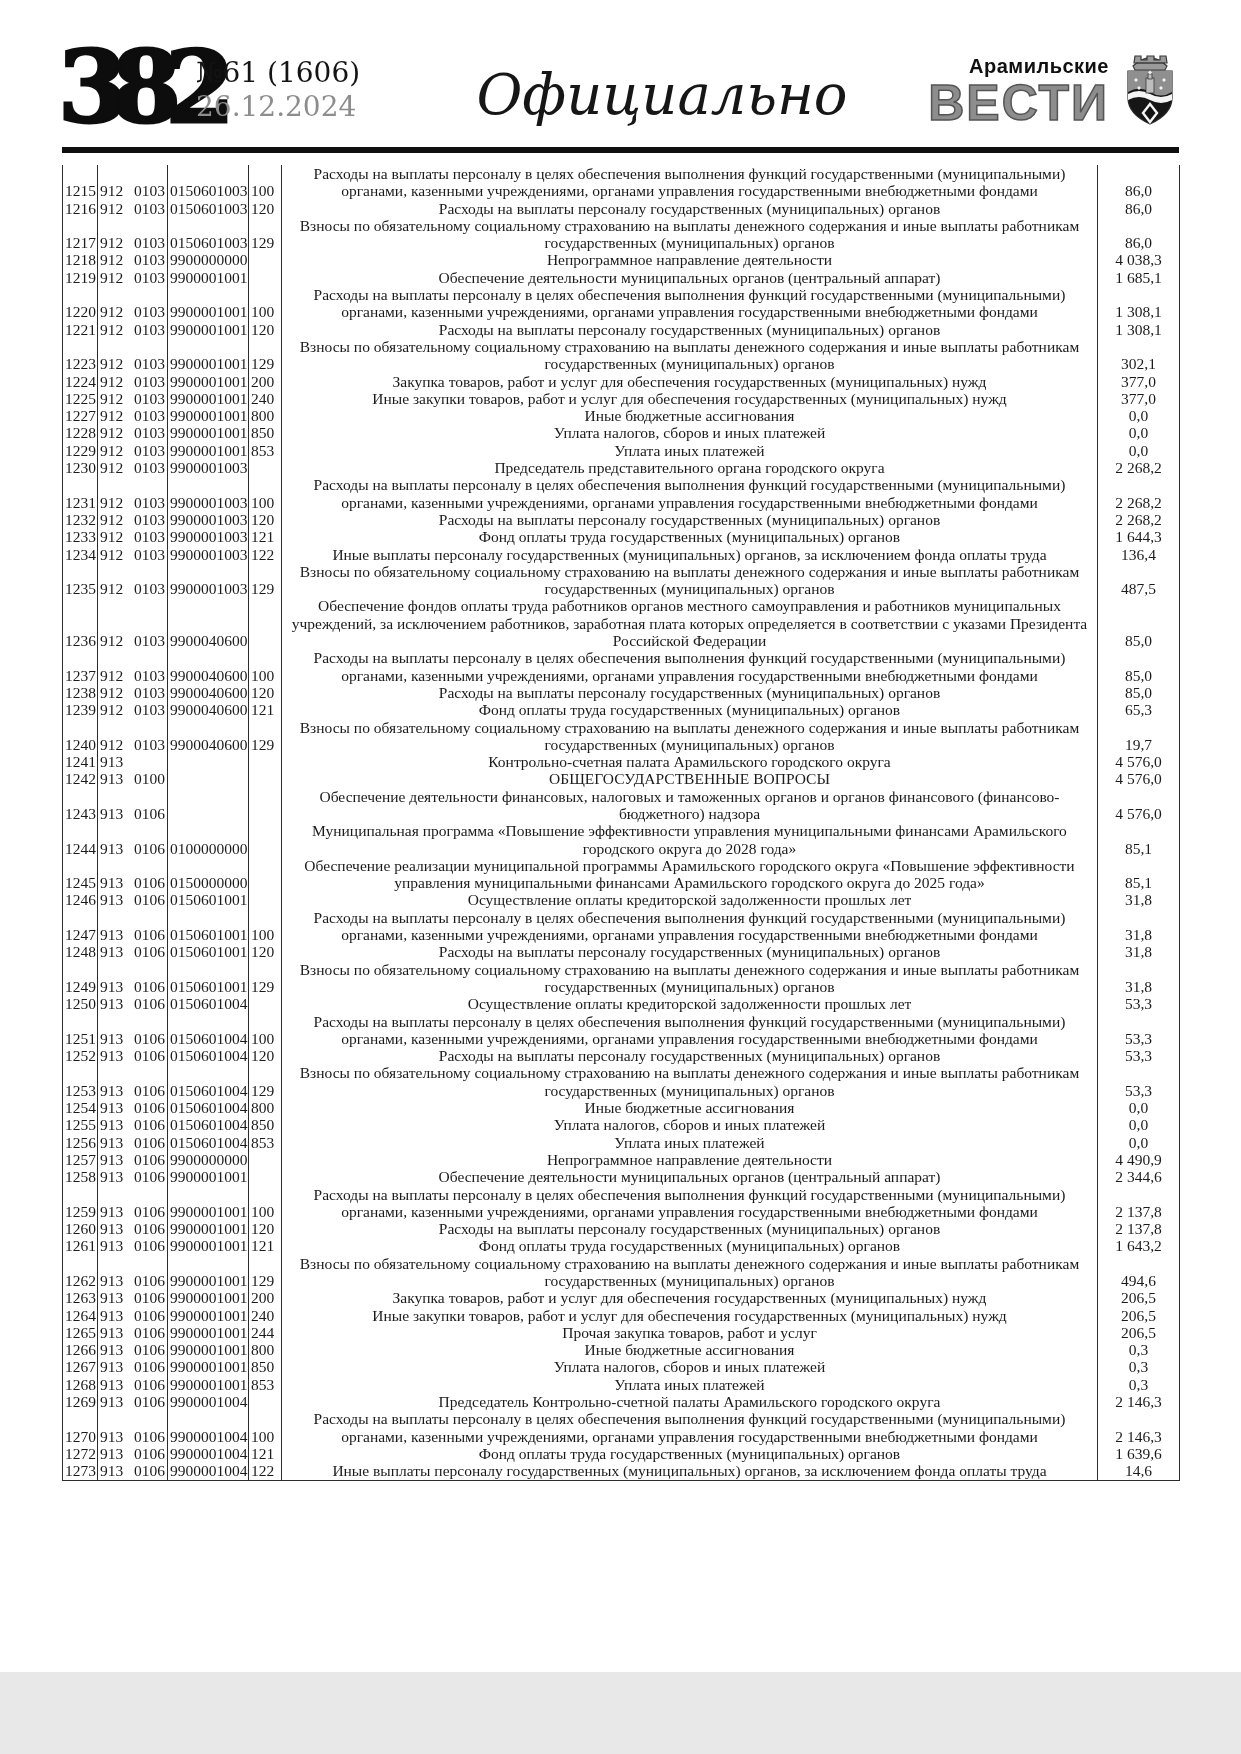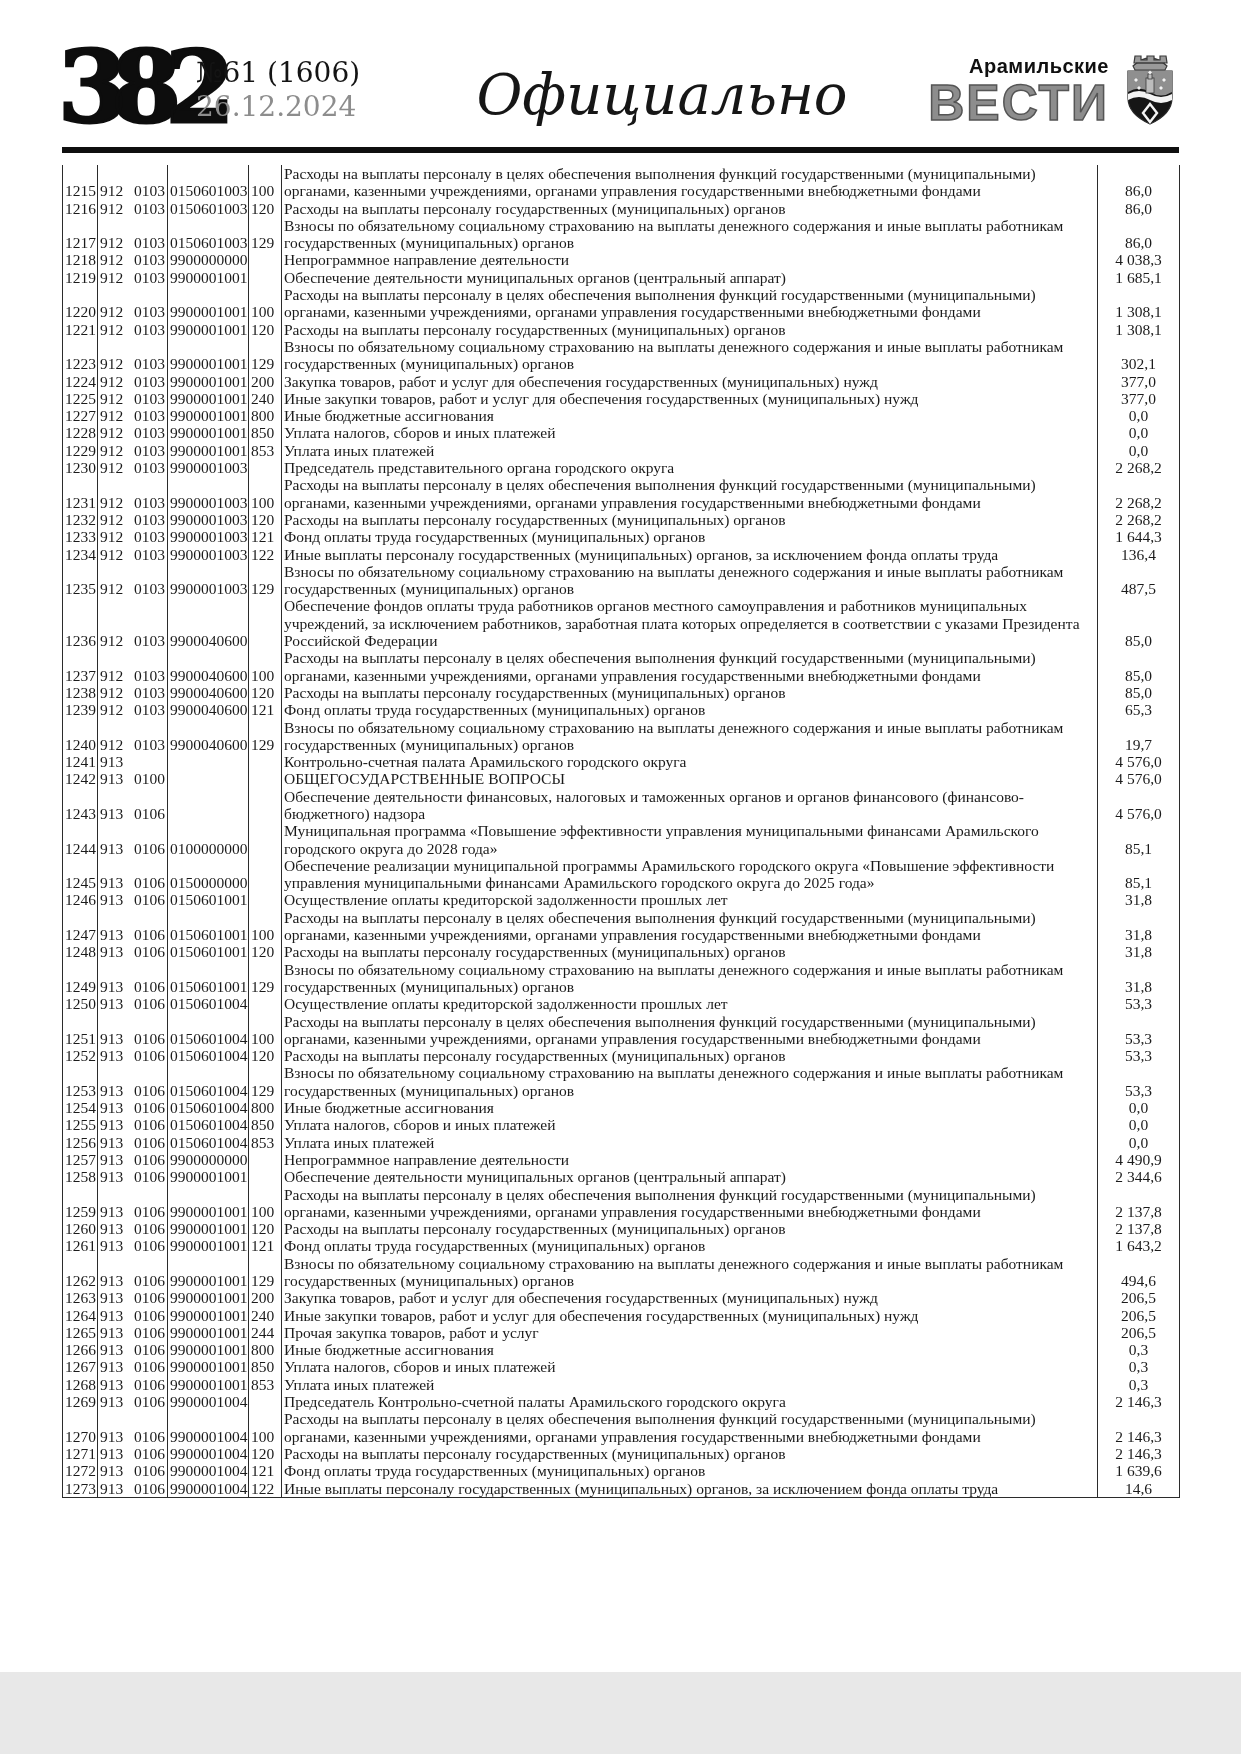--- a/index.html
+++ b/index.html
@@ -25,21 +25,21 @@
                table-layout:fixed;font-size:15.5px;line-height:17.3px;color:#1b1b1b;}
   table.budget td{border-left:1.5px solid #2b2b2b;border-right:1.5px solid #2b2b2b;
                   padding:0 2px;vertical-align:bottom;overflow:hidden;}
   table.budget tr:last-child td{border-bottom:1.5px solid #2b2b2b;}
   td.num{text-align:left;padding-left:3px;}
   td.codes{text-align:left;padding-left:5px;white-space:nowrap;}
   td.codes span{display:inline-block;}
   td.codes span:first-child{width:34px;}
   td.code10{text-align:left;padding-left:5px;margin-left:8px;}
   td.code3{text-align:left;padding-left:4px;}
-  td.desc{text-align:left;padding:0 5px;hyphens:auto;}
+  td.desc{text-align:center;padding:0 5px;hyphens:auto;}
   td.amount{text-align:center;}
 </style>
 </head>
 <body>
 
 <div class="page">
 
   <div class="pagenum">382</div>
 
   <div class="issue-block">
@@ -512,28 +512,20 @@
         </tr>
         <tr>
           <td class="num">1270</td>
           <td class="codes"><span>913</span><span>0106</span></td>
           <td class="code10">9900001004</td>
           <td class="code3">100</td>
           <td class="desc">Расходы на выплаты персоналу в целях обеспечения выполнения функций государственными (муниципальными) органами, казенными учреждениями, органами управления государственными внебюджетными фондами</td>
           <td class="amount">2 146,3</td>
         </tr>
         <tr>
-          <td class="num">1271</td>
-          <td class="codes"><span>913</span><span>0106</span></td>
-          <td class="code10">9900001004</td>
-          <td class="code3">120</td>
-          <td class="desc">Расходы на выплаты персоналу государственных (муниципальных) органов</td>
-          <td class="amount">2 146,3</td>
-        </tr>
-        <tr>
           <td class="num">1272</td>
           <td class="codes"><span>913</span><span>0106</span></td>
           <td class="code10">9900001004</td>
           <td class="code3">121</td>
           <td class="desc">Фонд оплаты труда государственных (муниципальных) органов</td>
           <td class="amount">1 639,6</td>
         </tr>
         <tr>
           <td class="num">1273</td>
           <td class="codes"><span>913</span><span>0106</span></td>

